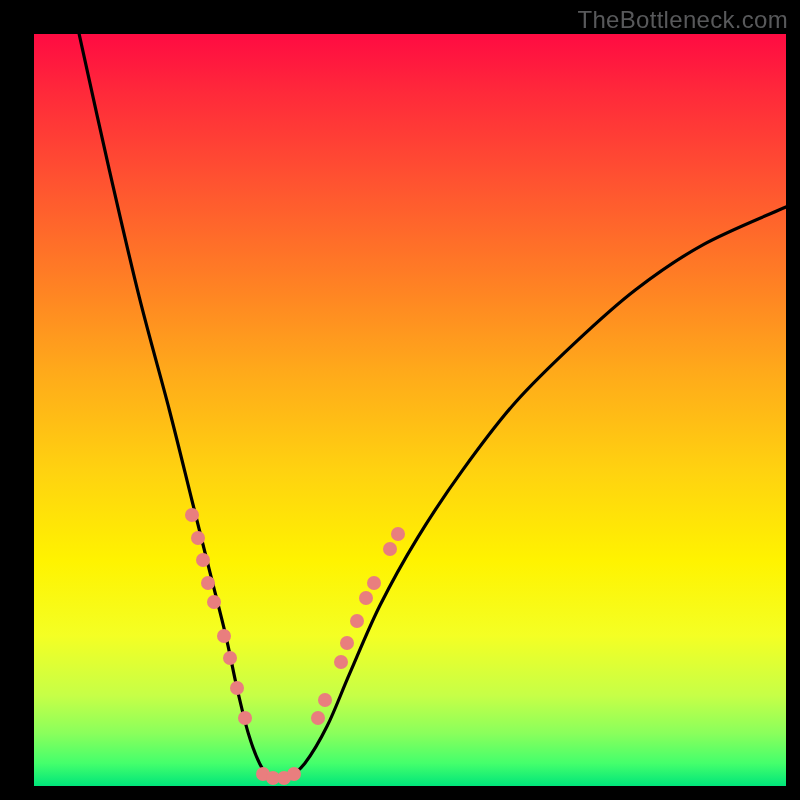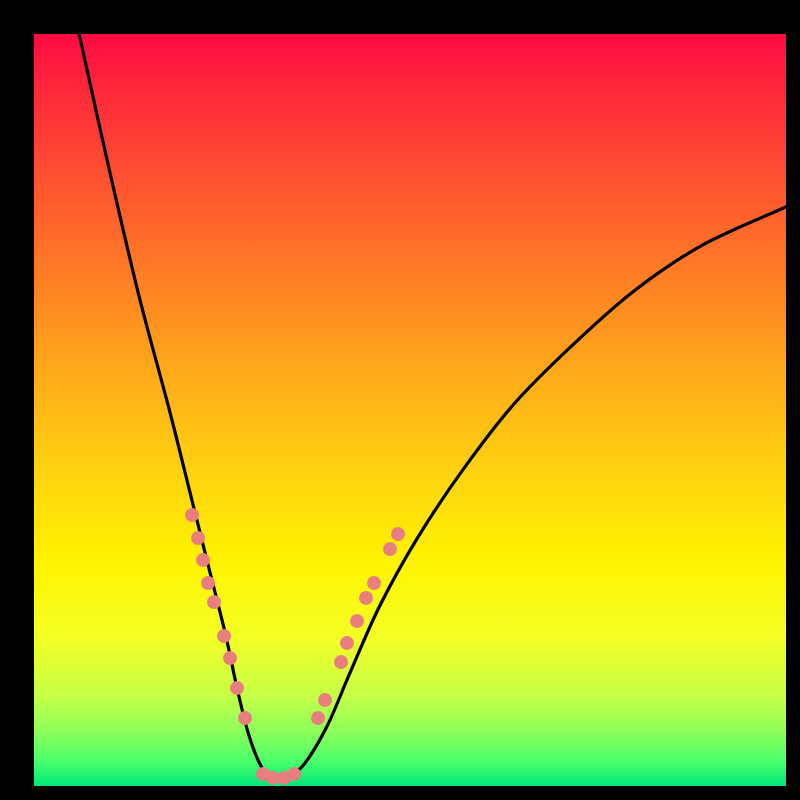--- a/index.html
+++ b/index.html
@@ -60,20 +60,21 @@
     border-radius: 50%;
     background: #e97e7e;
     transform: translate(-50%, -50%);
   }
   svg { display:block; }
 </style>
 </head>
 <body>
 
 <div class="outer">
+  <div class="watermark">TheBottleneck.com</div>
   <div class="plot">
     <div class="curve-holder">
       <svg id="curve-svg" width="752" height="752" viewBox="0 0 752 752">
           <path d="M 45.12 0 C 50.13333333333333 22.560000000000002, 65.17333333333333 91.49333333333334, 75.2 135.36 C 85.22666666666667 179.2266666666667, 95.25333333333336 223.09333333333333, 105.28000000000002 263.2 C 115.30666666666667 303.3066666666667, 126.58666666666666 342.15999999999997, 135.35999999999999 376 C 144.13333333333333 409.84000000000003, 151.02666666666664 438.6666666666667, 157.92 466.24 C 164.81333333333333 493.81333333333333, 171.07999999999998 518.8799999999999, 176.72 541.4399999999999 C 182.36 564, 187.37333333333333 582.8, 191.76 601.6 C 196.14666666666665 620.4000000000001, 199.28000000000003 637.9466666666667, 203.04000000000002 654.24 C 206.8 670.5333333333333, 210.56 686.8266666666667, 214.32 699.36 C 218.07999999999998 711.8933333333333, 221.84 721.9200000000001, 225.6 729.44 C 229.35999999999999 736.96, 232.49333333333334 741.9733333333334, 236.88 744.48 C 241.26666666666665 746.9866666666667, 246.28000000000003 746.9866666666667, 251.92000000000002 744.48 C 257.56 741.9733333333334, 263.82666666666665 738.2133333333334, 270.71999999999997 729.44 C 277.6133333333333 720.6666666666667, 285.76000000000005 706.88, 293.28000000000003 691.84 C 300.8 676.8000000000001, 307.06666666666666 659.2533333333333, 315.84 639.2 C 324.6133333333333 619.1466666666668, 334.64 594.08, 345.92 571.52 C 357.20000000000005 548.9599999999999, 369.73333333333335 526.4, 383.52 503.84 C 397.3066666666666 481.28, 412.34666666666664 458.72, 428.64 436.16 C 444.93333333333334 413.6, 462.48 389.7866666666667, 481.28000000000003 368.48 C 500.08000000000004 347.17333333333335, 521.3866666666667 327.12000000000006, 541.4399999999999 308.32000000000005 C 561.4933333333332 289.52000000000004, 580.2933333333333 271.9733333333333, 601.6 255.67999999999995 C 622.9066666666668 239.38666666666663, 644.2133333333334 224.34666666666672, 669.28 210.56000000000006 C 694.3466666666666 196.7733333333334, 738.2133333333334 179.22666666666672, 752 172.96000000000004" fill="none" stroke="#000000" stroke-width="3.2" stroke-linecap="round"></path>
         </svg>
       <div id="dots">
           <div class="dot" style="left: 157.92px; top: 481.28px; background: rgb(233, 126, 126);"></div>
           <div class="dot" style="left: 163.936px; top: 503.84px; background: rgb(233, 126, 126);"></div>
           <div class="dot" style="left: 169.2px; top: 526.4px; background: rgb(233, 126, 126);"></div>
           <div class="dot" style="left: 174.464px; top: 548.96px; background: rgb(233, 126, 126);"></div>

